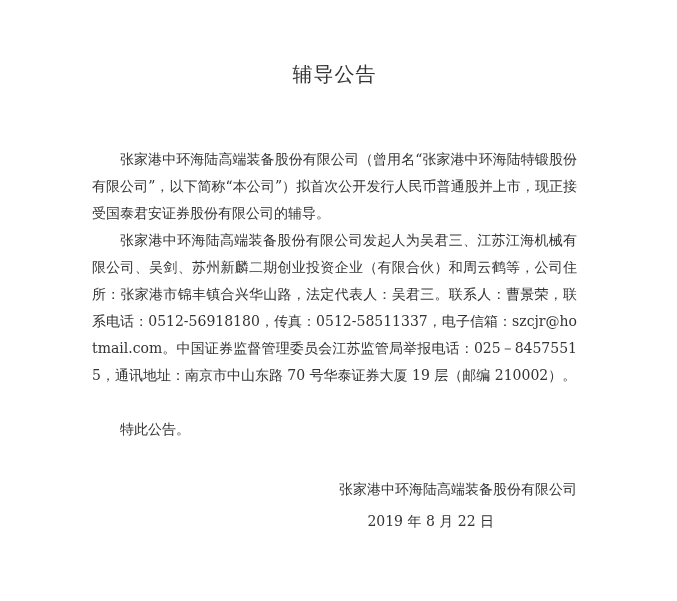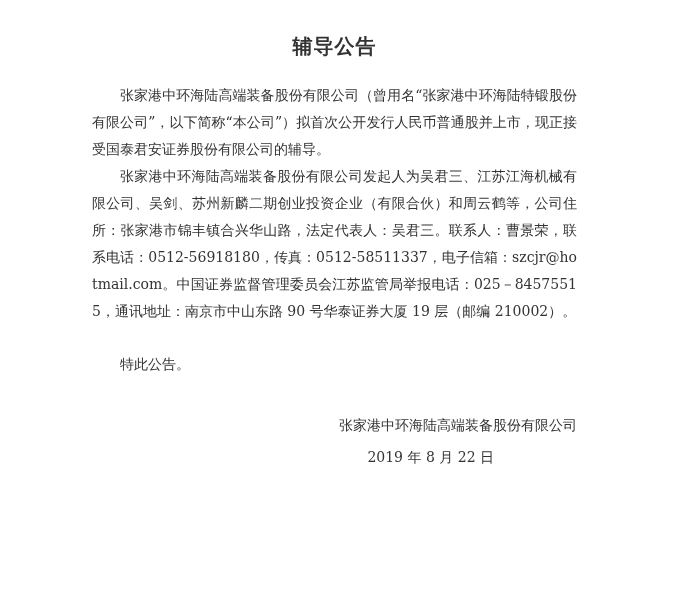--- a/index.html
+++ b/index.html
@@ -16,40 +16,40 @@
     color: #333333;
     font-family: "DejaVu Serif", "Liberation Serif", serif;
     font-size: 14px;
     overflow: hidden;
     padding: 0 100px 0 92px;
   }
   .doc-title {
     padding-top: 34px;
     text-align: center;
     font-size: 20px;
-    font-weight: bold;
+    font-weight: normal;
     line-height: 24px;
     letter-spacing: 1px;
+    margin-top: 28px;
   }
   .doc-body {
-    margin-top: 24px;
+    margin-top: 60px;
   }
   .doc-body p {
     margin: 0;
     text-align: justify;
     text-indent: 2em;
     line-height: 27px;
     word-break: break-all;
   }
   .closing {
     margin: 0;
     margin-top: 27px;
     text-indent: 2em;
     line-height: 27px;
-    font-family: Liberation Mono, monospace;
   }
   .signature {
     margin-top: 33px;
   }
   .sig-company {
     text-align: right;
     line-height: 27px;
   }
   .sig-date {
     margin-top: 5px;
@@ -60,21 +60,21 @@
 </style>
 </head>
 <body>
 
 <div class="page">
 
   <div class="doc-title">辅导公告</div>
 
   <div class="doc-body">
     <p>张家港中环海陆高端装备股份有限公司（曾用名“张家港中环海陆特锻股份有限公司”，以下简称“本公司”）拟首次公开发行人民币普通股并上市，现正接受国泰君安证券股份有限公司的辅导。</p>
-    <p>张家港中环海陆高端装备股份有限公司发起人为吴君三、江苏江海机械有限公司、吴剑、苏州新麟二期创业投资企业（有限合伙）和周云鹤等，公司住所：张家港市锦丰镇合兴华山路，法定代表人：吴君三。联系人：曹景荣，联系电话：0512-56918180，传真：0512-58511337，电子信箱：szcjr@hotmail.com。中国证券监督管理委员会江苏监管局举报电话：025－84575515，通讯地址：南京市中山东路 90 号华泰证券大厦 19 层（邮编 210002）。</p>
+    <p>张家港中环海陆高端装备股份有限公司发起人为吴君三、江苏江海机械有限公司、吴剑、苏州新麟二期创业投资企业（有限合伙）和周云鹤等，公司住所：张家港市锦丰镇合兴华山路，法定代表人：吴君三。联系人：曹景荣，联系电话：0512-56918180，传真：0512-58511337，电子信箱：szcjr@hotmail.com。中国证券监督管理委员会江苏监管局举报电话：025－84575515，通讯地址：南京市中山东路 70 号华泰证券大厦 19 层（邮编 210002）。</p>
   </div>
 
   <p class="closing">特此公告。</p>
 
   <div class="signature">
     <div class="sig-company">张家港中环海陆高端装备股份有限公司</div>
     <div class="sig-date">2019 年 8 月 22 日</div>
   </div>
 
 </div>

